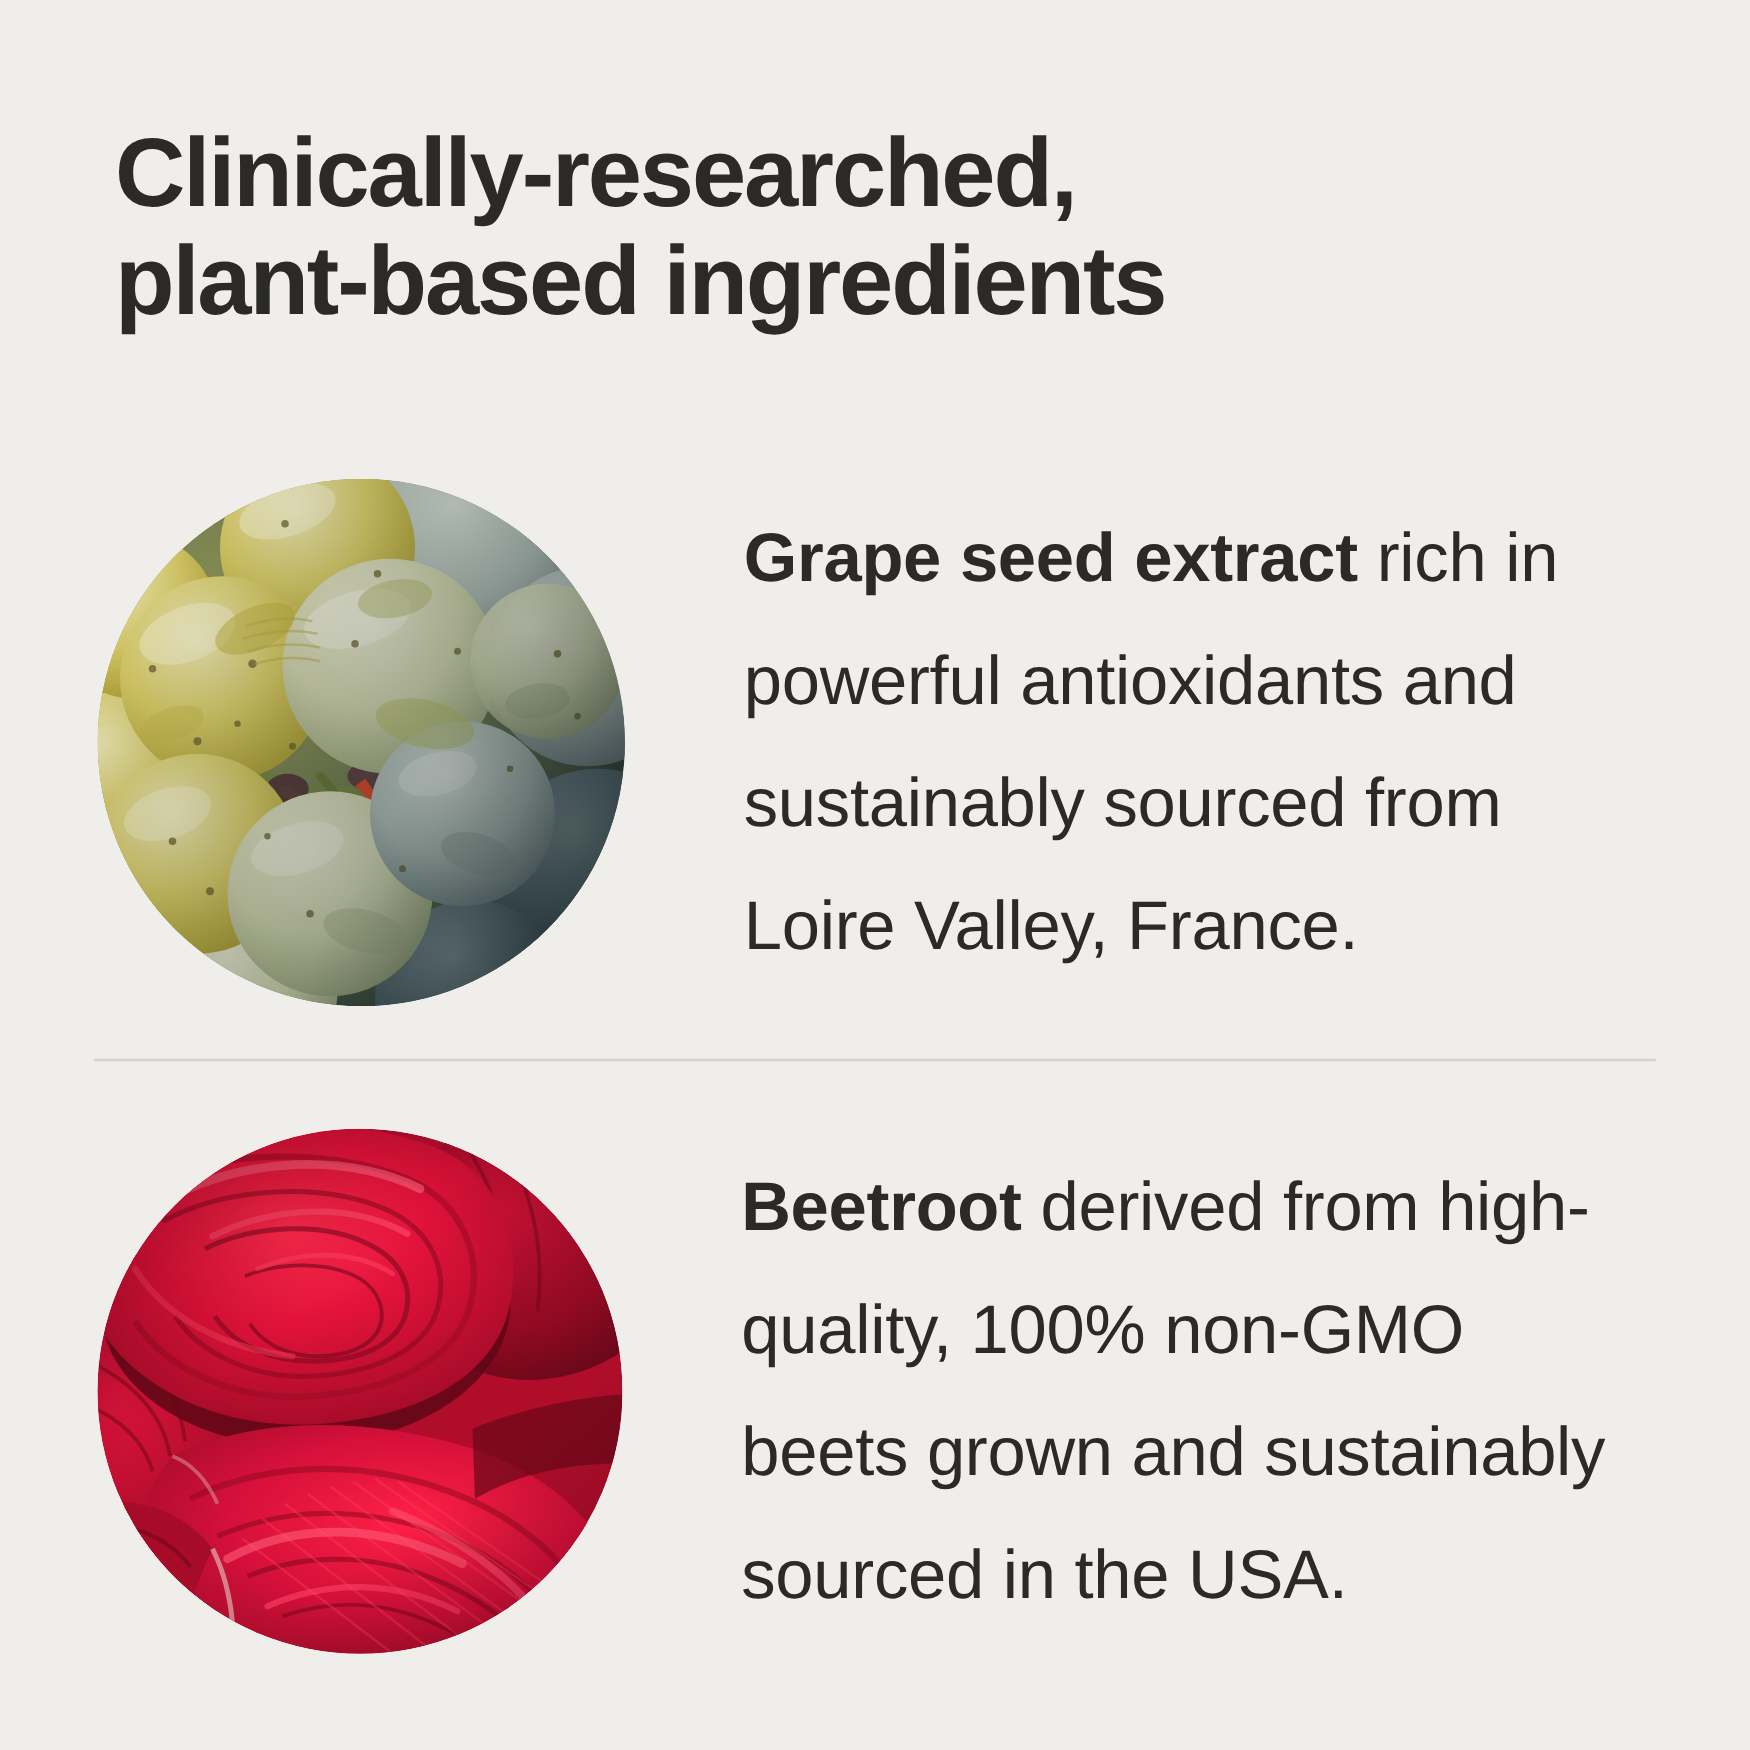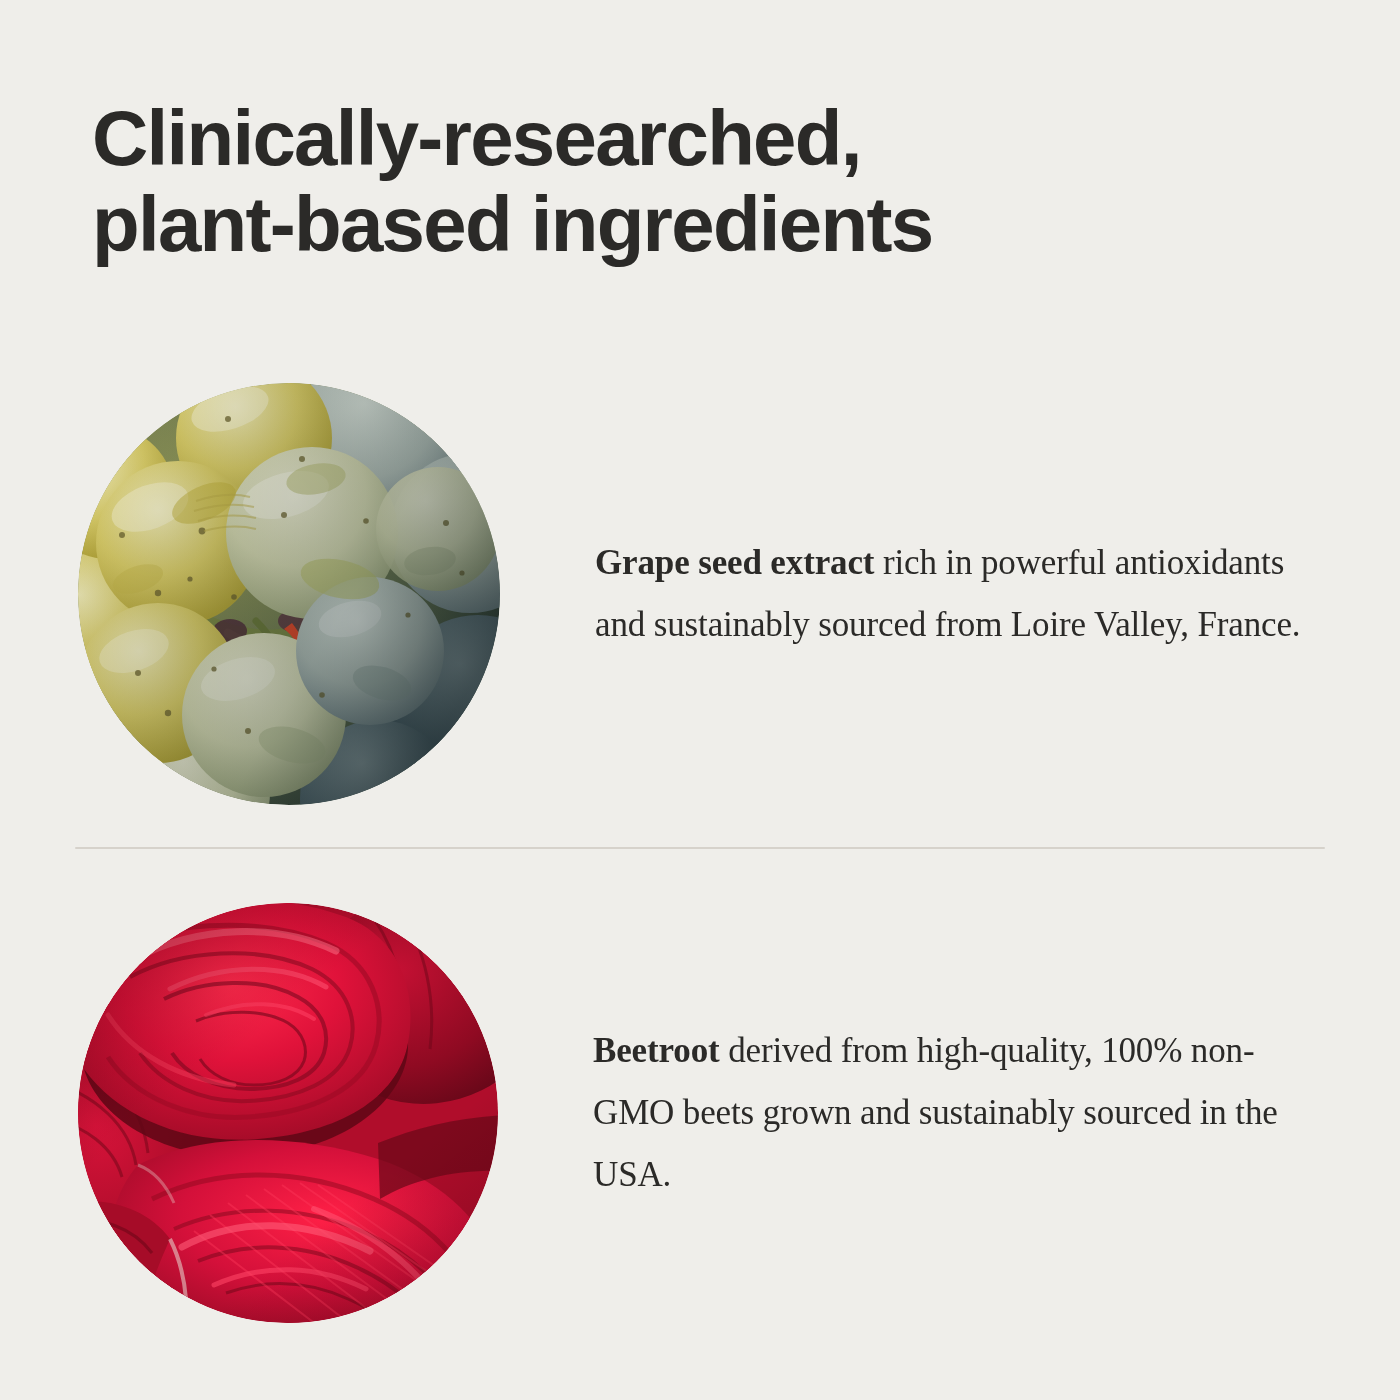--- a/index.html
+++ b/index.html
@@ -72,26 +72,25 @@
 
   #row-grape .media { width: 422px; height: 422px; }
   #row-beet  .media { width: 420px; height: 420px; }
 
   .media svg { display: block; width: 100%; height: 100%; }
 
   .copy {
     flex: 1 1 auto;
     margin-left: 95px;
     padding-right: 90px;
-    font-size: 35px;
+    font-size: 55px;
     line-height: 1.78;
     font-weight: 400;
     letter-spacing: -0.004em;
     color: #2B2A28;
-    font-family: Liberation Serif, serif;
   }
 
   #row-beet .copy { padding-right: 112px; }
 
   .copy b {
     font-weight: 700;
   }
 </style>
 </head>
 <body>

